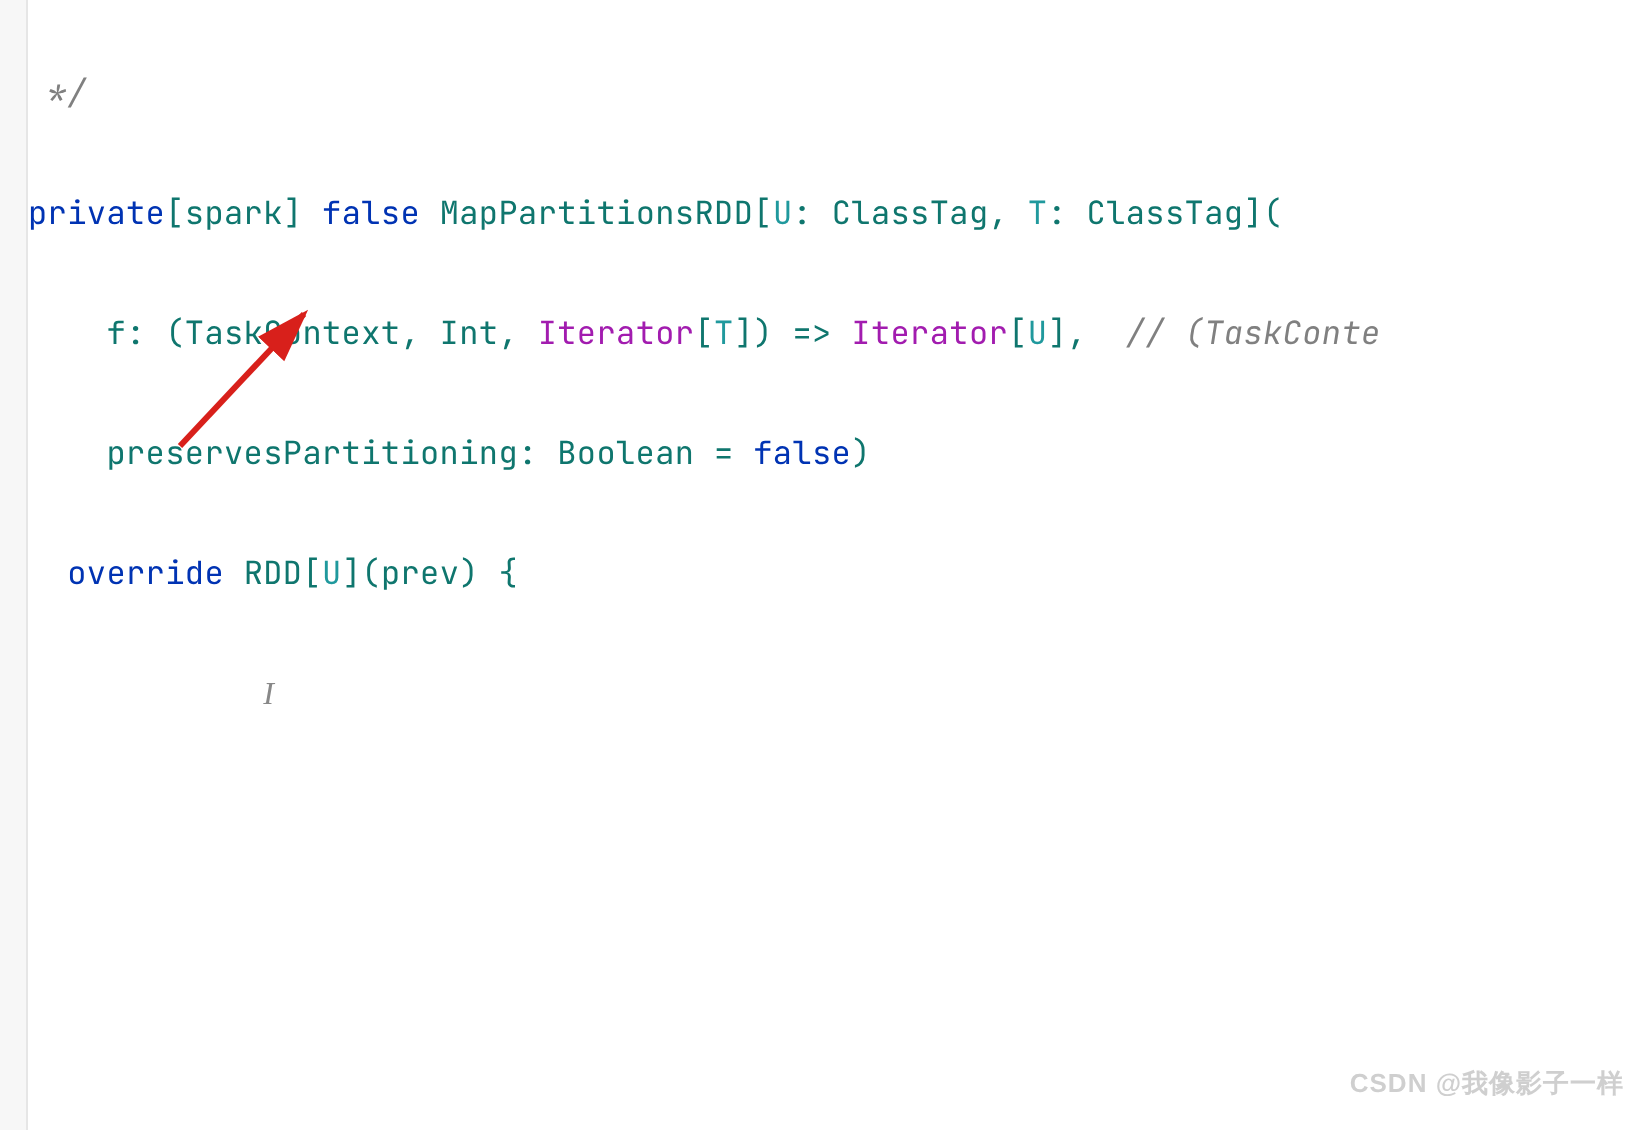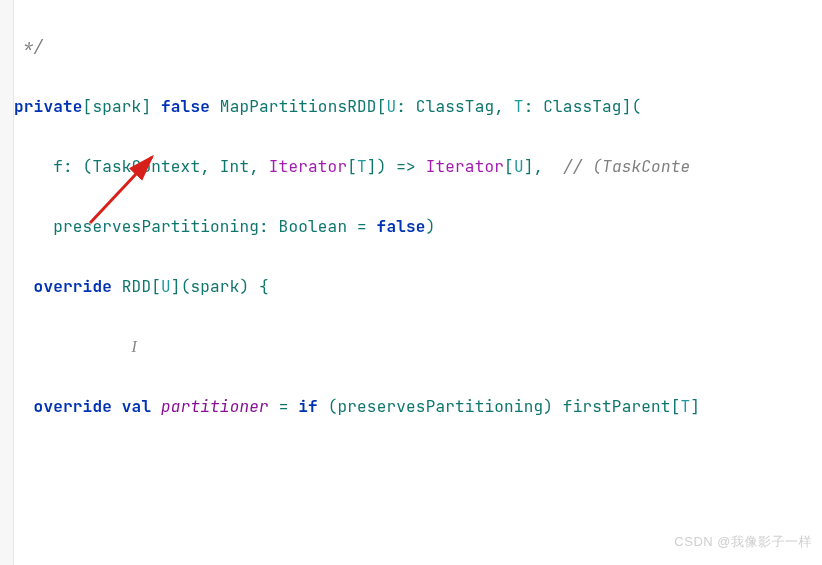--- a/index.html
+++ b/index.html
@@ -27,21 +27,21 @@
     position: absolute;
     left: 14px;
     top: 0;
     right: 0;
     white-space: pre;
     color: #4a4a4a;
     padding-top: 2px;
     letter-spacing: 0.2px;
   }
   .line { display: block; height: 30px; }
-  .kw { color: #0033b3; font-weight: bold; }
+  .kw { color: #0033b3; font-weight: normal; }
   .type { color: #a21caf; }
   .u-type { color: #20999d; }
   .member { color: #871094; font-style: italic; }
   .comment { color: #808080; font-style: italic; }
   .normal { color: #0f766e; }
   .arrow {
     position: absolute;
     left: 80px;
     top: 145px;
     width: 100px;
@@ -49,35 +49,35 @@
     pointer-events: none;
   }
   .watermark {
     position: absolute;
     right: 10px;
     bottom: 8px;
     font-family: Arial, sans-serif;
     font-size: 13px;
     color: #cfcfcf;
     letter-spacing: 0.5px;
+    font-weight: bold;
   }
 </style>
 </head>
 <body>
 
 <div class="gutter"></div>
 
 <div class="code-area">
 <span class="line"><span class="comment"> */</span></span>
 <span class="line"><span class="kw">private</span><span class="normal">[spark] </span><span class="kw">false</span><span class="normal"> MapPartitionsRDD[</span><span class="u-type">U</span><span class="normal">: ClassTag, </span><span class="u-type">T</span><span class="normal">: ClassTag](</span></span>
 <span class="line"><span class="normal">    f: (TaskContext, Int, </span><span class="type">Iterator</span><span class="normal">[</span><span class="u-type">T</span><span class="normal">]) =&gt; </span><span class="type">Iterator</span><span class="normal">[</span><span class="u-type">U</span><span class="normal">],  </span><span class="comment">// (TaskConte</span></span>
 <span class="line"><span class="normal">    preservesPartitioning: Boolean = </span><span class="kw">false</span><span class="normal">)</span></span>
-<span class="line">  <span class="kw">override</span><span class="normal"> RDD[</span><span class="u-type">U</span><span class="normal">](spark) {</span></span>
+<span class="line">  <span class="kw">override</span><span class="normal"> RDD[</span><span class="u-type">U</span><span class="normal">](prev) {</span></span>
 <span class="line">            <span style="font-family:serif;font-style:italic;color:#888">I</span></span>
-<span class="line">  <span class="kw">override</span><span class="kw"> val </span><span class="member">partitioner</span><span class="normal"> = </span><span class="kw">if</span><span class="normal"> (preservesPartitioning) firstParent[</span><span class="u-type">T</span><span class="normal">]</span></span>
 <span class="line"></span>
 
 
 
 
 
 
 
 
 

